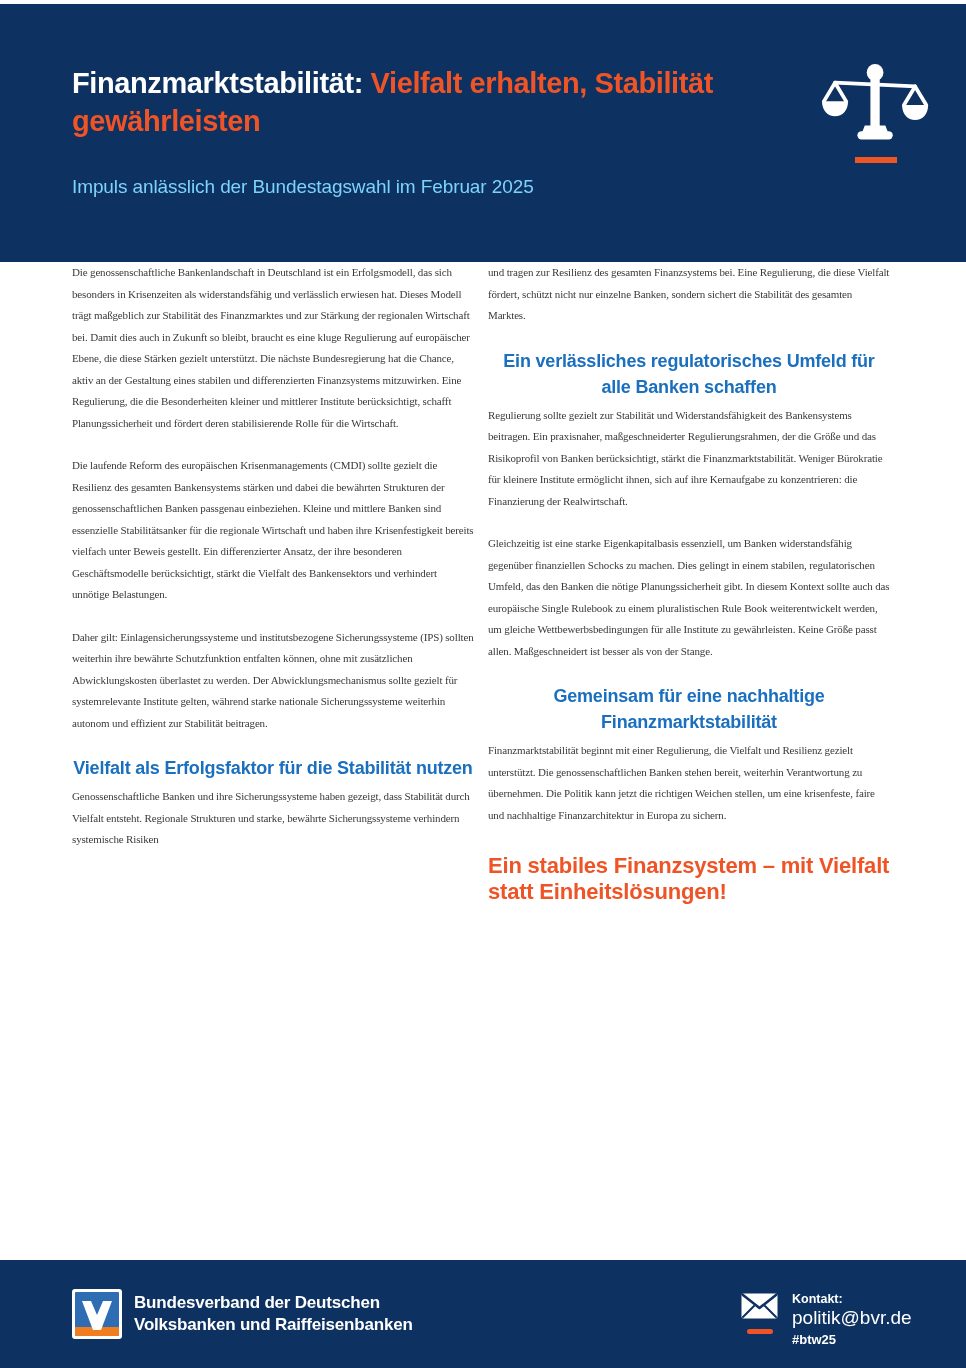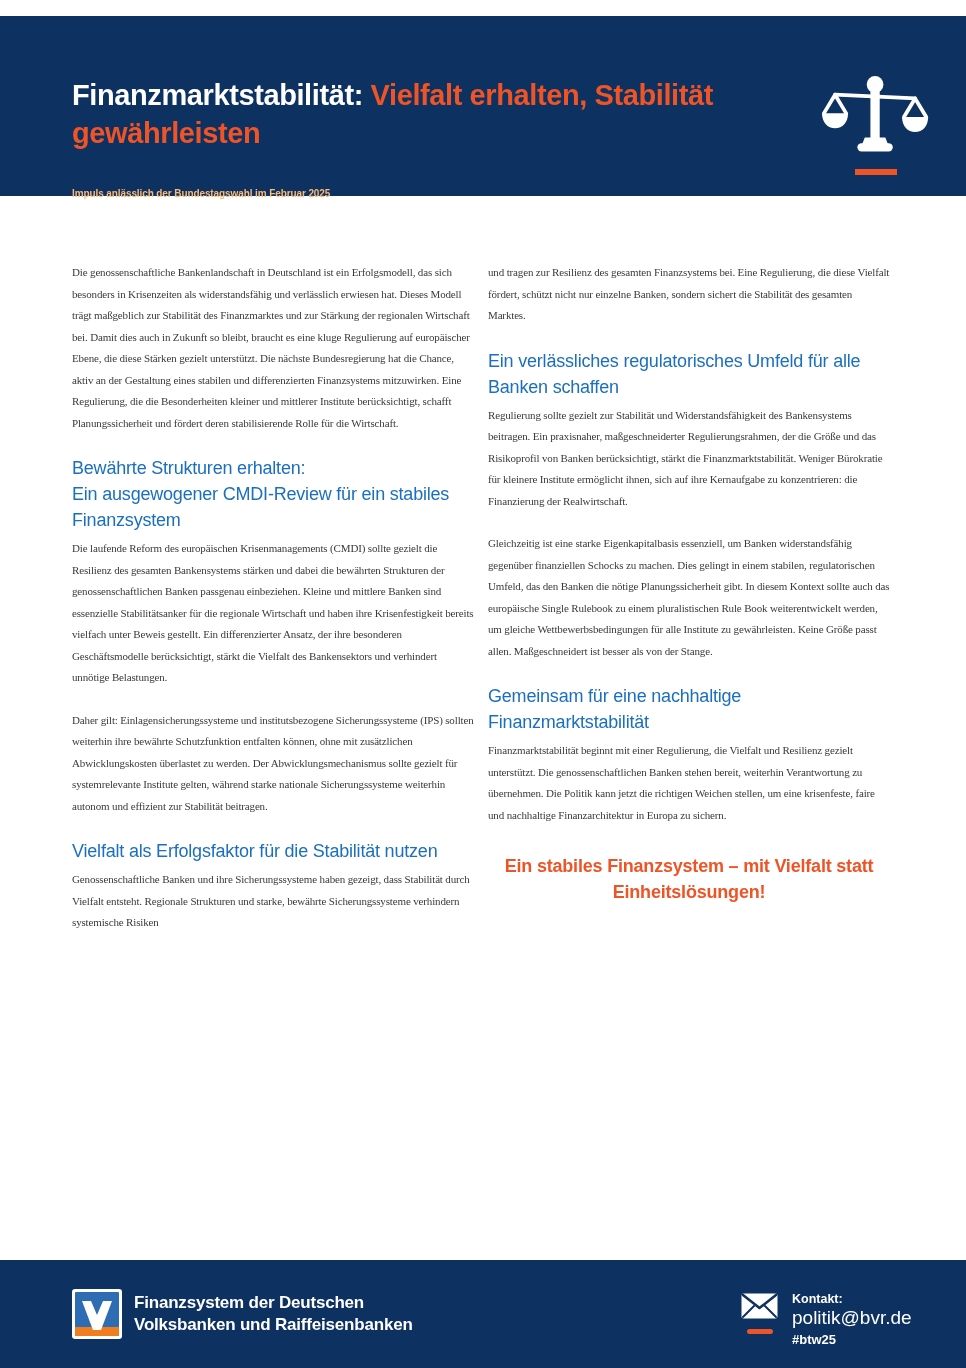--- a/index.html
+++ b/index.html
@@ -8,43 +8,43 @@
     --heading-blue:#1a6fbf;
     --body-text:#3a3a3a;
   }
   *{margin:0;padding:0;box-sizing:border-box;}
   html,body{background:#e8e8e8;}
   .page{
     position:relative;width:966px;height:1368px;background:#ffffff;
     font-family:"Liberation Sans",sans-serif;overflow:hidden;margin:0 auto;
   }
   
-  .header{position:absolute;top:16px;left:0;width:100%;height:180px;background:var(--navy);}
+  .header{position:absolute;top:4px;left:0;width:100%;height:258px;background:var(--navy);}
   .title{
     position:absolute;left:72px;top:60px;width:700px;
     font-size:29px;font-weight:bold;line-height:38px;letter-spacing:-0.4px;
   }
   .title-white{color:#ffffff;}
   .title-orange{color:var(--orange);}
-  .subtitle{position:absolute;left:72px;top:172px;color:#fdba74;font-size:10px;letter-spacing:-0.1px;font-weight:bold;}
+  .subtitle{position:absolute;left:72px;top:172px;color:#7dd3fc;font-size:19px;letter-spacing:-0.1px;}
   .scales-wrap{position:absolute;left:821px;top:58px;width:110px;text-align:center;}
   .scales-bar{width:42px;height:6px;background:var(--orange);margin:3px auto 0;}
   
   .col{position:absolute;top:262px;width:402px;color:var(--body-text);}
   .col-left{left:72px;}
   .col-right{left:488px;}
   .para{font-size:11px;line-height:21.5px;letter-spacing:-0.15px;margin-bottom:21px;font-family:Liberation Serif, serif;}
   .blue-heading{
-    color:var(--heading-blue);font-size:18px;font-weight:normal;line-height:26px;
-    letter-spacing:-0.2px;margin:0 0 5px 0;
+    color:var(--heading-blue);font-size:18px;font-weight:bold;line-height:26px;
+    letter-spacing:-0.2px;margin:0 0 5px 0;text-align:center;
   }
   .blue-heading .h-line{display:block;}
   .callout{
-    color:var(--orange);font-size:18px;font-weight:bold;line-height:26px;
-    letter-spacing:-0.2px;margin-top:27px;text-align:center;
+    color:var(--orange);font-size:22px;font-weight:bold;line-height:26px;
+    letter-spacing:-0.2px;margin-top:27px;
   }
   
   .footer{position:absolute;left:0;bottom:0;width:100%;height:108px;background:var(--navy);}
   .bvr-logo{position:absolute;left:72px;top:29px;width:50px;height:50px;}
   .org-name{
     position:absolute;left:134px;top:32px;color:#ffffff;
     font-size:17px;font-weight:bold;line-height:22px;letter-spacing:-0.2px;
   }
   .org-name span{display:block;}
   .mail-wrap{position:absolute;left:741px;top:33px;width:37px;text-align:center;}
@@ -83,24 +83,20 @@
           <path d="M86,46 L114,46 C114,56 108,62 100,62 C92,62 86,56 86,46 Z"></path>
         </g>
       </svg>
       <div class="scales-bar"></div>
     </div>
   </div>
 
   <div class="col col-left">
     <p class="para">Die genossenschaftliche Bankenlandschaft in Deutschland ist ein Erfolgsmodell, das sich besonders in Krisenzeiten als widerstandsfähig und verlässlich erwiesen hat. Dieses Modell trägt maßgeblich zur Stabilität des Finanzmarktes und zur Stärkung der regionalen Wirtschaft bei. Damit dies auch in Zukunft so bleibt, braucht es eine kluge Regulierung auf europäischer Ebene, die diese Stärken gezielt unterstützt. Die nächste Bundesregierung hat die Chance, aktiv an der Gestaltung eines stabilen und differenzierten Finanzsystems mitzuwirken. Eine Regulierung, die die Besonderheiten kleiner und mittlerer Institute berücksichtigt, schafft Planungssicherheit und fördert deren stabilisierende Rolle für die Wirtschaft.</p>
 
-    <h2 class="blue-heading">
-      <span class="h-line">Bewährte Strukturen erhalten:</span>
-      <span class="h-line">Ein ausgewogener CMDI-Review für ein stabiles Finanzsystem</span>
-    </h2>
     <p class="para">Die laufende Reform des europäischen Krisenmanagements (CMDI) sollte gezielt die Resilienz des gesamten Bankensystems stärken und dabei die bewährten Strukturen der genossenschaftlichen Banken passgenau einbeziehen. Kleine und mittlere Banken sind essenzielle Stabilitätsanker für die regionale Wirtschaft und haben ihre Krisenfestigkeit bereits vielfach unter Beweis gestellt. Ein differenzierter Ansatz, der ihre besonderen Geschäftsmodelle berücksichtigt, stärkt die Vielfalt des Bankensektors und verhindert unnötige Belastungen.</p>
     <p class="para">Daher gilt: Einlagensicherungssysteme und institutsbezogene Sicherungssysteme (IPS) sollten weiterhin ihre bewährte Schutzfunktion entfalten können, ohne mit zusätzlichen Abwicklungskosten überlastet zu werden. Der Abwicklungsmechanismus sollte gezielt für systemrelevante Institute gelten, während starke nationale Sicherungssysteme weiterhin autonom und effizient zur Stabilität beitragen.</p>
 
     <h2 class="blue-heading">Vielfalt als Erfolgsfaktor für die Stabilität nutzen</h2>
     <p class="para">Genossenschaftliche Banken und ihre Sicherungssysteme haben gezeigt, dass Stabilität durch Vielfalt entsteht. Regionale Strukturen und starke, bewährte Sicherungssysteme verhindern systemische Risiken</p>
   </div>
 
   <div class="col col-right">
     <p class="para">und tragen zur Resilienz des gesamten Finanzsystems bei. Eine Regulierung, die diese Vielfalt fördert, schützt nicht nur einzelne Banken, sondern sichert die Stabilität des gesamten Marktes.</p>
 
@@ -115,21 +111,21 @@
   </div>
 
   <div class="footer">
     <svg class="bvr-logo" viewBox="0 0 50 50">
       <rect x="0" y="0" width="50" height="50" rx="3" fill="#ffffff"></rect>
       <rect x="3" y="3" width="44" height="44" rx="1" fill="#2e6db4"></rect>
       <rect x="3" y="38" width="44" height="9" fill="#f07d1f"></rect>
       <polygon points="10,12 19,12 25,26 31,12 40,12 29,41 21,41" fill="#ffffff"></polygon>
     </svg>
     <div class="org-name">
-      <span>Finanzsystem der Deutschen</span>
+      <span>Bundesverband der Deutschen</span>
       <span>Volksbanken und Raiffeisenbanken</span>
     </div>
 
     <div class="mail-wrap">
       <svg width="37" height="26" viewBox="0 0 37 26">
         <rect x="0.5" y="0.5" width="36" height="25" rx="2" fill="#ffffff"></rect>
         <path d="M2,2 L18.5,15 L35,2" fill="none" stroke="#0d3160" stroke-width="2.6" stroke-linecap="round" stroke-linejoin="round"></path>
         <path d="M2,24 L13,13 M35,24 L24,13" fill="none" stroke="#0d3160" stroke-width="2" stroke-linecap="round"></path>
       </svg>
       <div class="mail-bar"></div>

